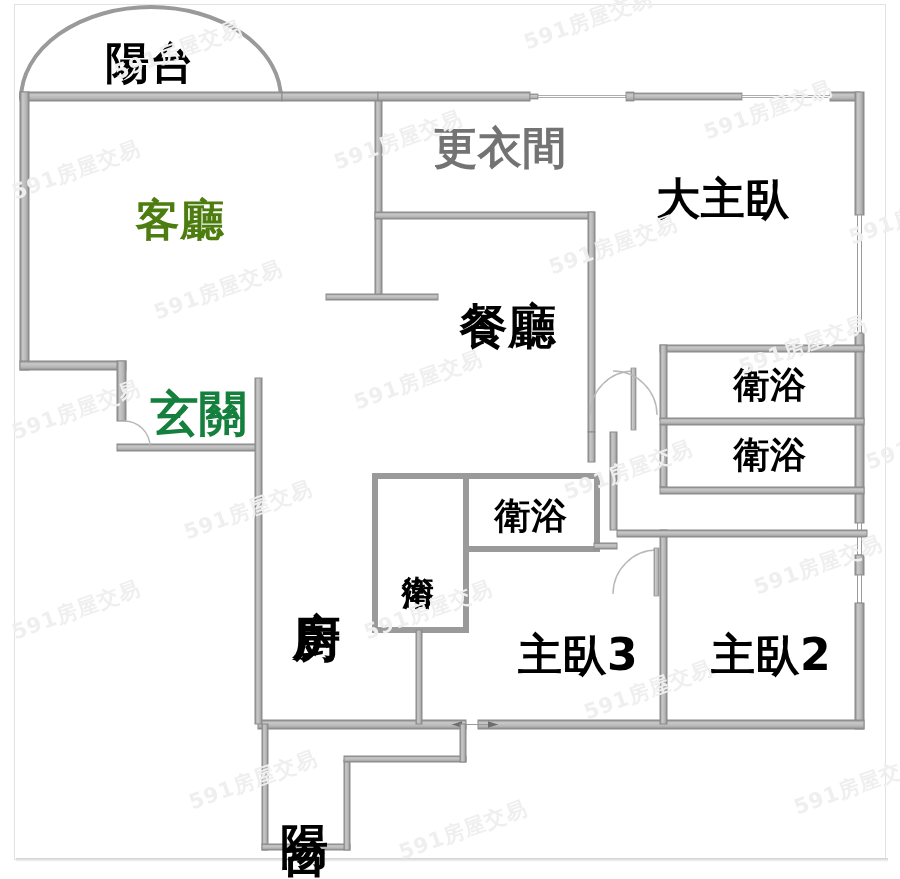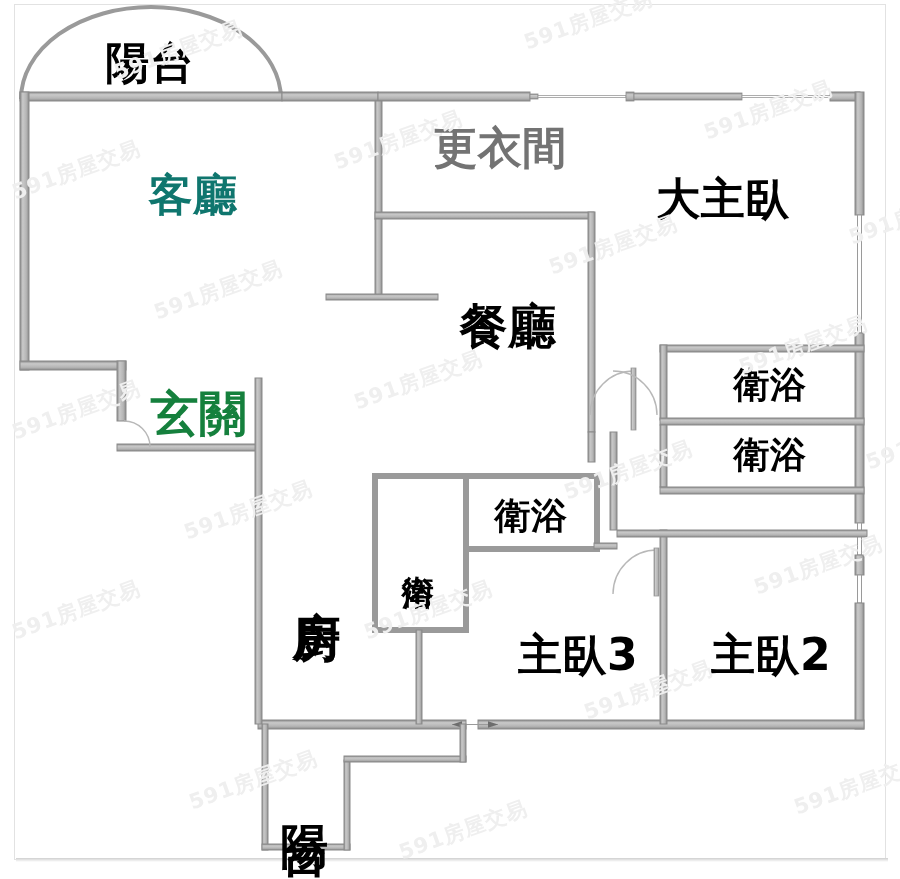--- a/index.html
+++ b/index.html
@@ -190,21 +190,21 @@
       <rect x="262" y="844" width="88" height="6" fill="url(#wallGrad)" stroke="#8a8a8a" stroke-width="1"></rect>
       <rect x="344" y="760" width="6" height="90" fill="url(#wallGradV)" stroke="#8a8a8a" stroke-width="1"></rect>
       <rect x="344" y="756" width="122" height="6" fill="url(#wallGrad)" stroke="#8a8a8a" stroke-width="1"></rect>
       <rect x="460" y="724" width="6" height="38" fill="url(#wallGradV)" stroke="#8a8a8a" stroke-width="1"></rect>
 
     </g>
   </svg>
 
   <div id="labels-layer">
       <div class="room-label rl-xl" style="left: 150px; top: 63px; transform: translate(-50%, -50%); color: rgb(0, 0, 0);">陽台</div>
-      <div class="room-label rl-xl" style="left: 180px; top: 195px; transform: translate(-50%, -50%); color: #0f766e; margin-left: 13px;">客廳</div>
+      <div class="room-label rl-xl" style="left: 180px; top: 220px; transform: translate(-50%, -50%); color: #4d7c0f;">客廳</div>
       <div class="room-label rl-xl" style="left: 500px; top: 148px; transform: translate(-50%, -50%); color: #737373;">更衣間</div>
       <div class="room-label rl-xl" style="left: 723px; top: 199px; transform: translate(-50%, -50%); color: rgb(0, 0, 0);">大主臥</div>
       <div class="room-label rl-lg" style="left: 508px; top: 326px; transform: translate(-50%, -50%); color: rgb(0, 0, 0);">餐廳</div>
       <div class="room-label rl-lg" style="left: 199px; top: 413px; transform: translate(-50%, -50%); color: #15803d;">玄關</div>
       <div class="room-label rl-md" style="left: 770px; top: 385px; transform: translate(-50%, -50%); color: rgb(0, 0, 0);">衛浴</div>
       <div class="room-label rl-md" style="left: 770px; top: 455px; transform: translate(-50%, -50%); color: rgb(0, 0, 0);">衛浴</div>
       <div class="room-label rl-sm rl-vert" style="left: 418px; top: 552px; transform: translate(-50%, -50%); color: rgb(0, 0, 0);">衛浴</div>
       <div class="room-label rl-md" style="left: 531px; top: 516px; transform: translate(-50%, -50%); color: rgb(0, 0, 0);">衛浴</div>
       <div class="room-label rl-lg rl-vert" style="left: 317px; top: 573px; transform: translate(-50%, -50%); color: rgb(0, 0, 0);">廚房</div>
       <div class="room-label rl-xl" style="left: 562px; top: 655px; transform: translate(-50%, -50%); color: rgb(0, 0, 0); margin-left: 16px;">主臥3</div>

